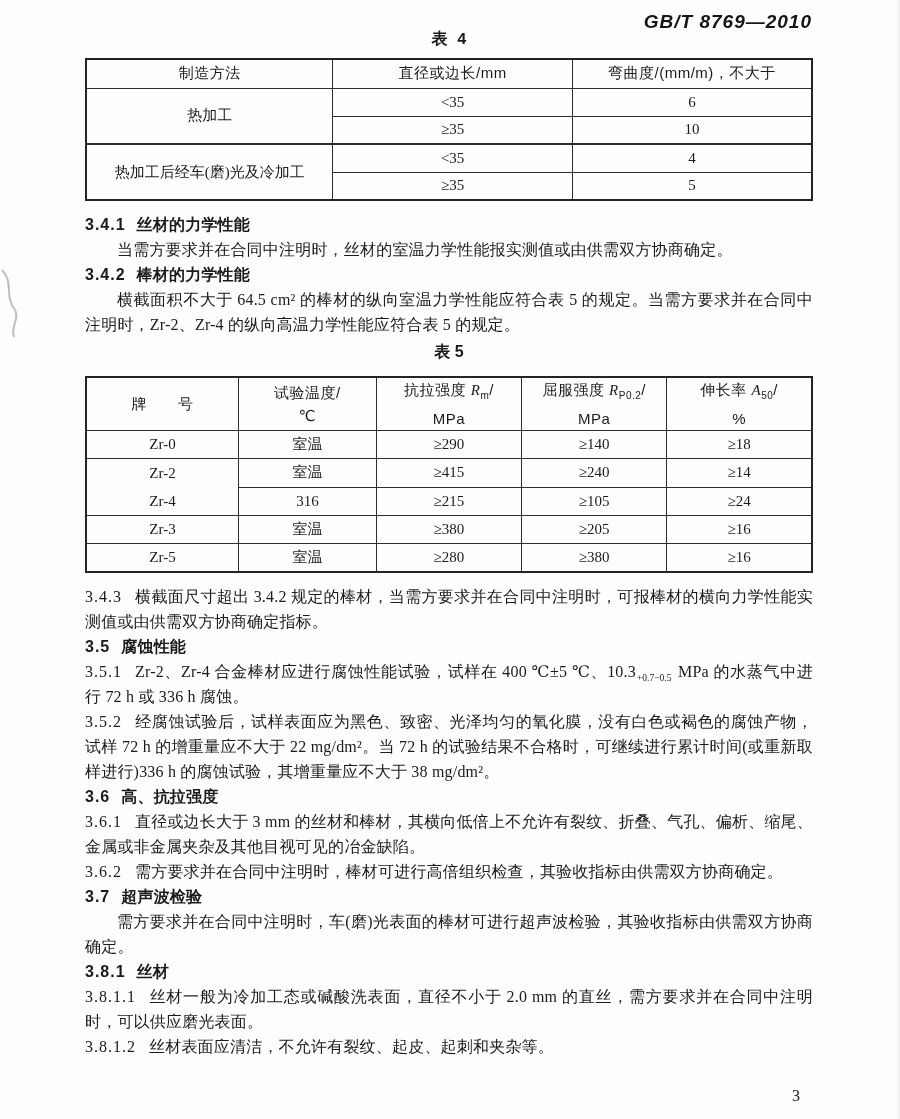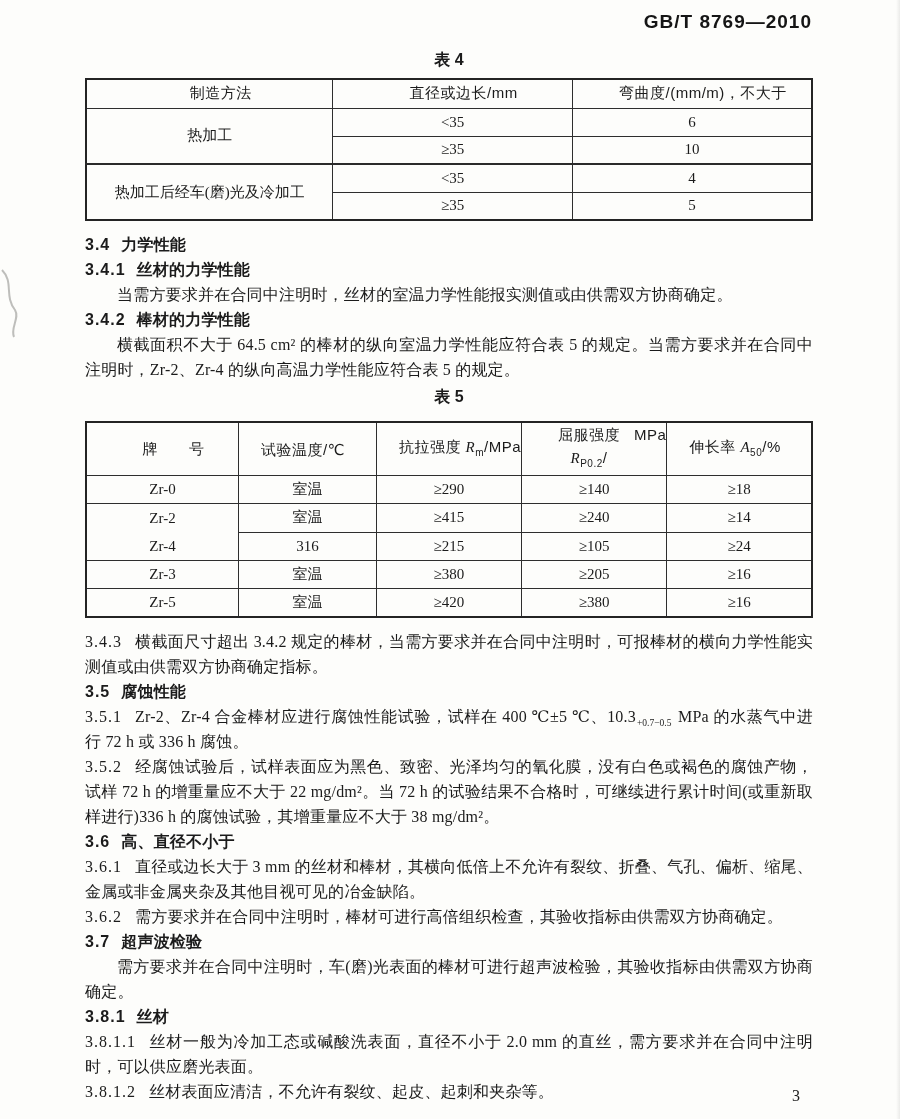--- a/index.html
+++ b/index.html
@@ -12,54 +12,54 @@
     overflow:hidden;
   }
   .page { position:absolute; inset:0; }
   .edge-shade {
     position:absolute; right:0; top:0; width:4px; height:100%;
     background:linear-gradient(to left, rgba(0,0,0,0.07), rgba(0,0,0,0));
   }
   .std-header {
     position:absolute; top:11px; right:88px;
     font-family:"Liberation Sans","DejaVu Sans",sans-serif;
-    font-weight:bold; font-size:19px; letter-spacing:1px; color:#151515;
+    font-weight:bold; font-size:19px; letter-spacing:1px; color:#151515;font-style:italic;
   }
   .content { position:absolute; left:85px; top:0; width:728px; }
 
   
   .tbl-caption {
     text-align:center;
     font-family:"Liberation Sans","DejaVu Sans",sans-serif;
     font-weight:bold; font-size:16px; line-height:20px;
   }
-  .cap4 { margin-top:50px; }
+  .cap4 { margin-top:30px;font-family:Liberation Mono, monospace; }
   .cap5 { margin-top:5px; }
 
   
   table { border-collapse:collapse; width:100%; table-layout:fixed; }
   .t4 { margin-top:8px; }
   .t5 { margin-top:14px; }
   table { border:2px solid #242424; }
   th, td {
     border:1px solid #2e2e2e;
     text-align:center; vertical-align:middle;
     font-size:15px; color:#1b1b1b; padding:0;
   }
   th {
     font-family:"Liberation Sans","DejaVu Sans",sans-serif;
-    font-weight:normal; letter-spacing:0.5px;padding-left:22px;
+    font-weight:normal; letter-spacing:0.5px;
   }
   .t4 th { height:29px; }
   .t4 td { height:28px; font-size:15px; }
   .t4 .gsep td { border-top:2px solid #2a2a2a; }
   .t5 thead th { height:52px; }
   .t5 tbody td { height:28px; }
   .t5 .gsep td { border-top:1.5px solid #2a2a2a; }
-  .th2 { display:flex; justify-content:flex-start; line-height:23px; }
+  .th2 { display:flex; flex-direction:column; justify-content:space-between; line-height:23px; }
   .sym { font-family:"Liberation Serif","DejaVu Serif",serif; font-style:italic; }
   sub { font-size:10px; }
   .grade2 div { height:28px; line-height:28px; }
 
   
   .text-block { margin-top:11px; }
   p.line {
     font-size:16px; line-height:25px;
     text-align:justify; letter-spacing:0.2px;
   }
@@ -129,21 +129,20 @@
           <td>4</td>
         </tr>
         <tr>
           <td>≥35</td>
           <td>5</td>
         </tr>
       </tbody>
     </table>
 
     <div class="text-block">
-      <p class="line h"><span class="clause-num">3.4</span><span>力学性能</span></p>
       <p class="line h"><span class="clause-num">3.4.1</span><span>丝材的力学性能</span></p>
       <p class="line indent">当需方要求并在合同中注明时，丝材的室温力学性能报实测值或由供需双方协商确定。</p>
       <p class="line h"><span class="clause-num">3.4.2</span><span>棒材的力学性能</span></p>
       <p class="line indent">横截面积不大于 64.5 cm² 的棒材的纵向室温力学性能应符合表 5 的规定。当需方要求并在合同中注明时，Zr-2、Zr-4 的纵向高温力学性能应符合表 5 的规定。</p>
     </div>
 
     <div class="tbl-caption cap5">表 5</div>
 
     <table class="t5">
       <colgroup>
@@ -209,36 +208,36 @@
         <tr class="gsep">
           <td>Zr-3</td>
           <td>室温</td>
           <td>≥380</td>
           <td>≥205</td>
           <td>≥16</td>
         </tr>
         <tr>
           <td>Zr-5</td>
           <td>室温</td>
-          <td>≥420</td>
+          <td>≥280</td>
           <td>≥380</td>
           <td>≥16</td>
         </tr>
       </tbody>
     </table>
 
     <div class="text-block">
       <p class="line"><span class="clause-num">3.4.3</span><span>横截面尺寸超出 3.4.2 规定的棒材，当需方要求并在合同中注明时，可报棒材的横向力学性能实测值或由供需双方协商确定指标。</span></p>
       <p class="line h"><span class="clause-num">3.5</span><span>腐蚀性能</span></p>
       <p class="line"><span class="clause-num">3.5.1</span><span>Zr-2、Zr-4 合金棒材应进行腐蚀性能试验，试样在 400 ℃±5 ℃、10.3</span><span class="tol">
             <span>+0.7</span>
             <span>−0.5</span>
           </span><span> MPa 的水蒸气中进行 72 h 或 336 h 腐蚀。</span></p>
       <p class="line"><span class="clause-num">3.5.2</span><span>经腐蚀试验后，试样表面应为黑色、致密、光泽均匀的氧化膜，没有白色或褐色的腐蚀产物，试样 72 h 的增重量应不大于 22 mg/dm²。当 72 h 的试验结果不合格时，可继续进行累计时间(或重新取样进行)336 h 的腐蚀试验，其增重量应不大于 38 mg/dm²。</span></p>
-      <p class="line h"><span class="clause-num">3.6</span><span>高、直径不小于</span></p>
+      <p class="line h"><span class="clause-num">3.6</span><span>高、抗拉强度</span></p>
       <p class="line"><span class="clause-num">3.6.1</span><span>直径或边长大于 3 mm 的丝材和棒材，其横向低倍上不允许有裂纹、折叠、气孔、偏析、缩尾、金属或非金属夹杂及其他目视可见的冶金缺陷。</span></p>
       <p class="line"><span class="clause-num">3.6.2</span><span>需方要求并在合同中注明时，棒材可进行高倍组织检查，其验收指标由供需双方协商确定。</span></p>
       <p class="line h"><span class="clause-num">3.7</span><span>超声波检验</span></p>
       <p class="line indent">需方要求并在合同中注明时，车(磨)光表面的棒材可进行超声波检验，其验收指标由供需双方协商确定。</p>
       <p class="line h"><span class="clause-num">3.8.1</span><span>丝材</span></p>
       <p class="line"><span class="clause-num">3.8.1.1</span><span>丝材一般为冷加工态或碱酸洗表面，直径不小于 2.0 mm 的直丝，需方要求并在合同中注明时，可以供应磨光表面。</span></p>
       <p class="line"><span class="clause-num">3.8.1.2</span><span>丝材表面应清洁，不允许有裂纹、起皮、起刺和夹杂等。</span></p>
     </div>
 
   </div>

